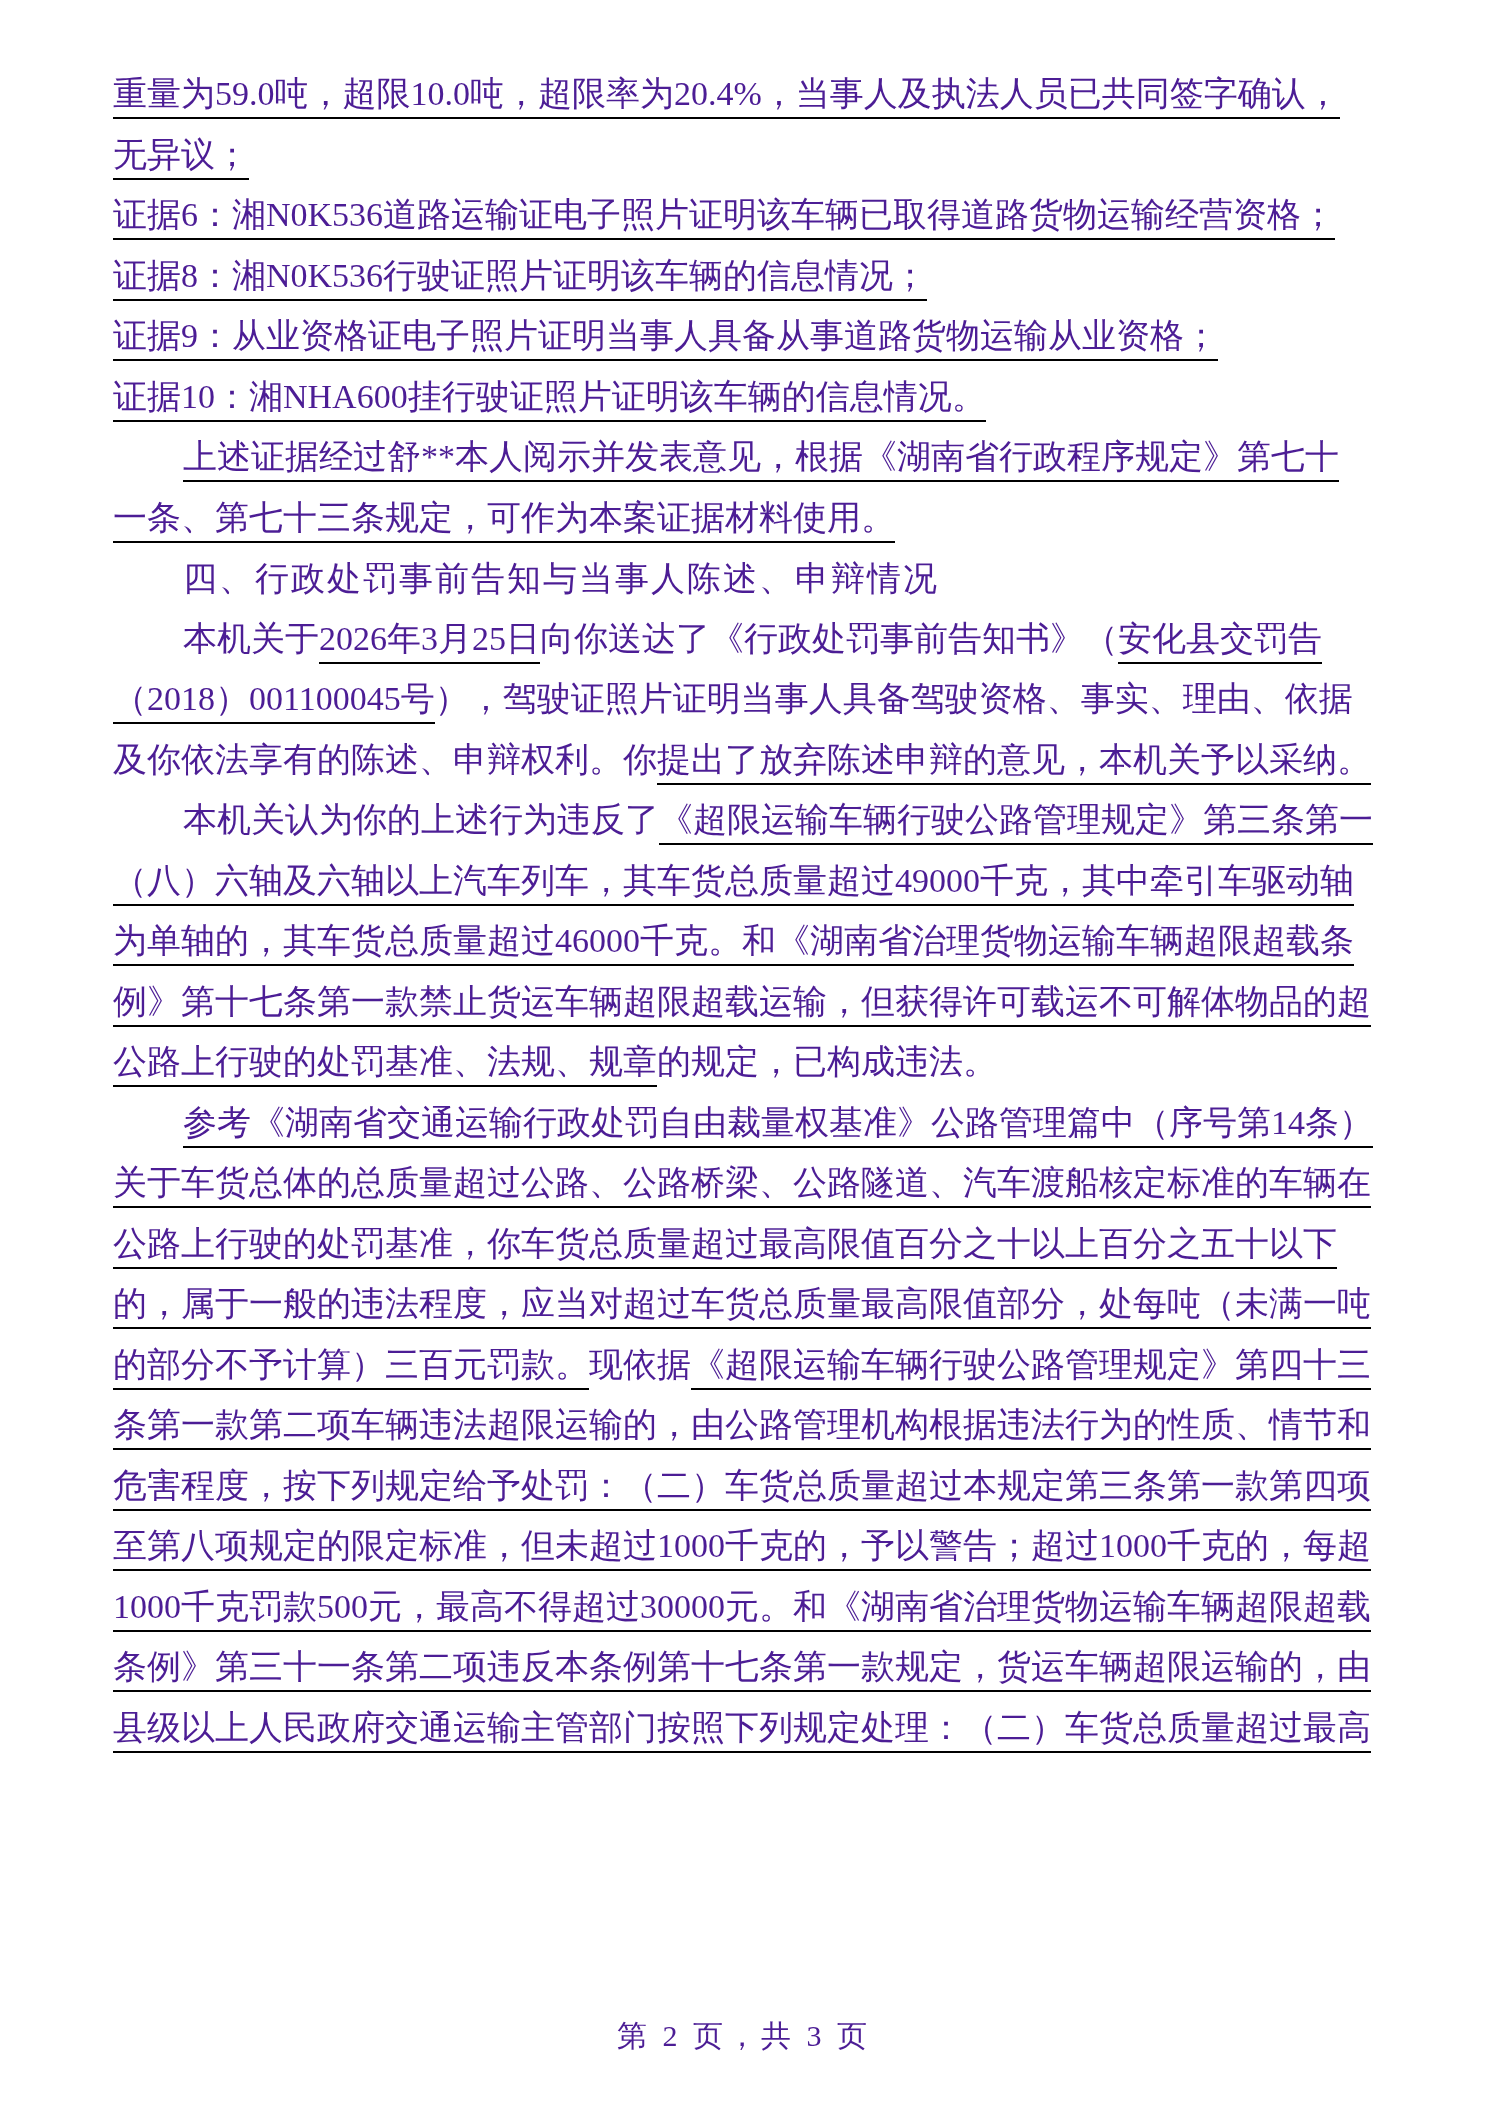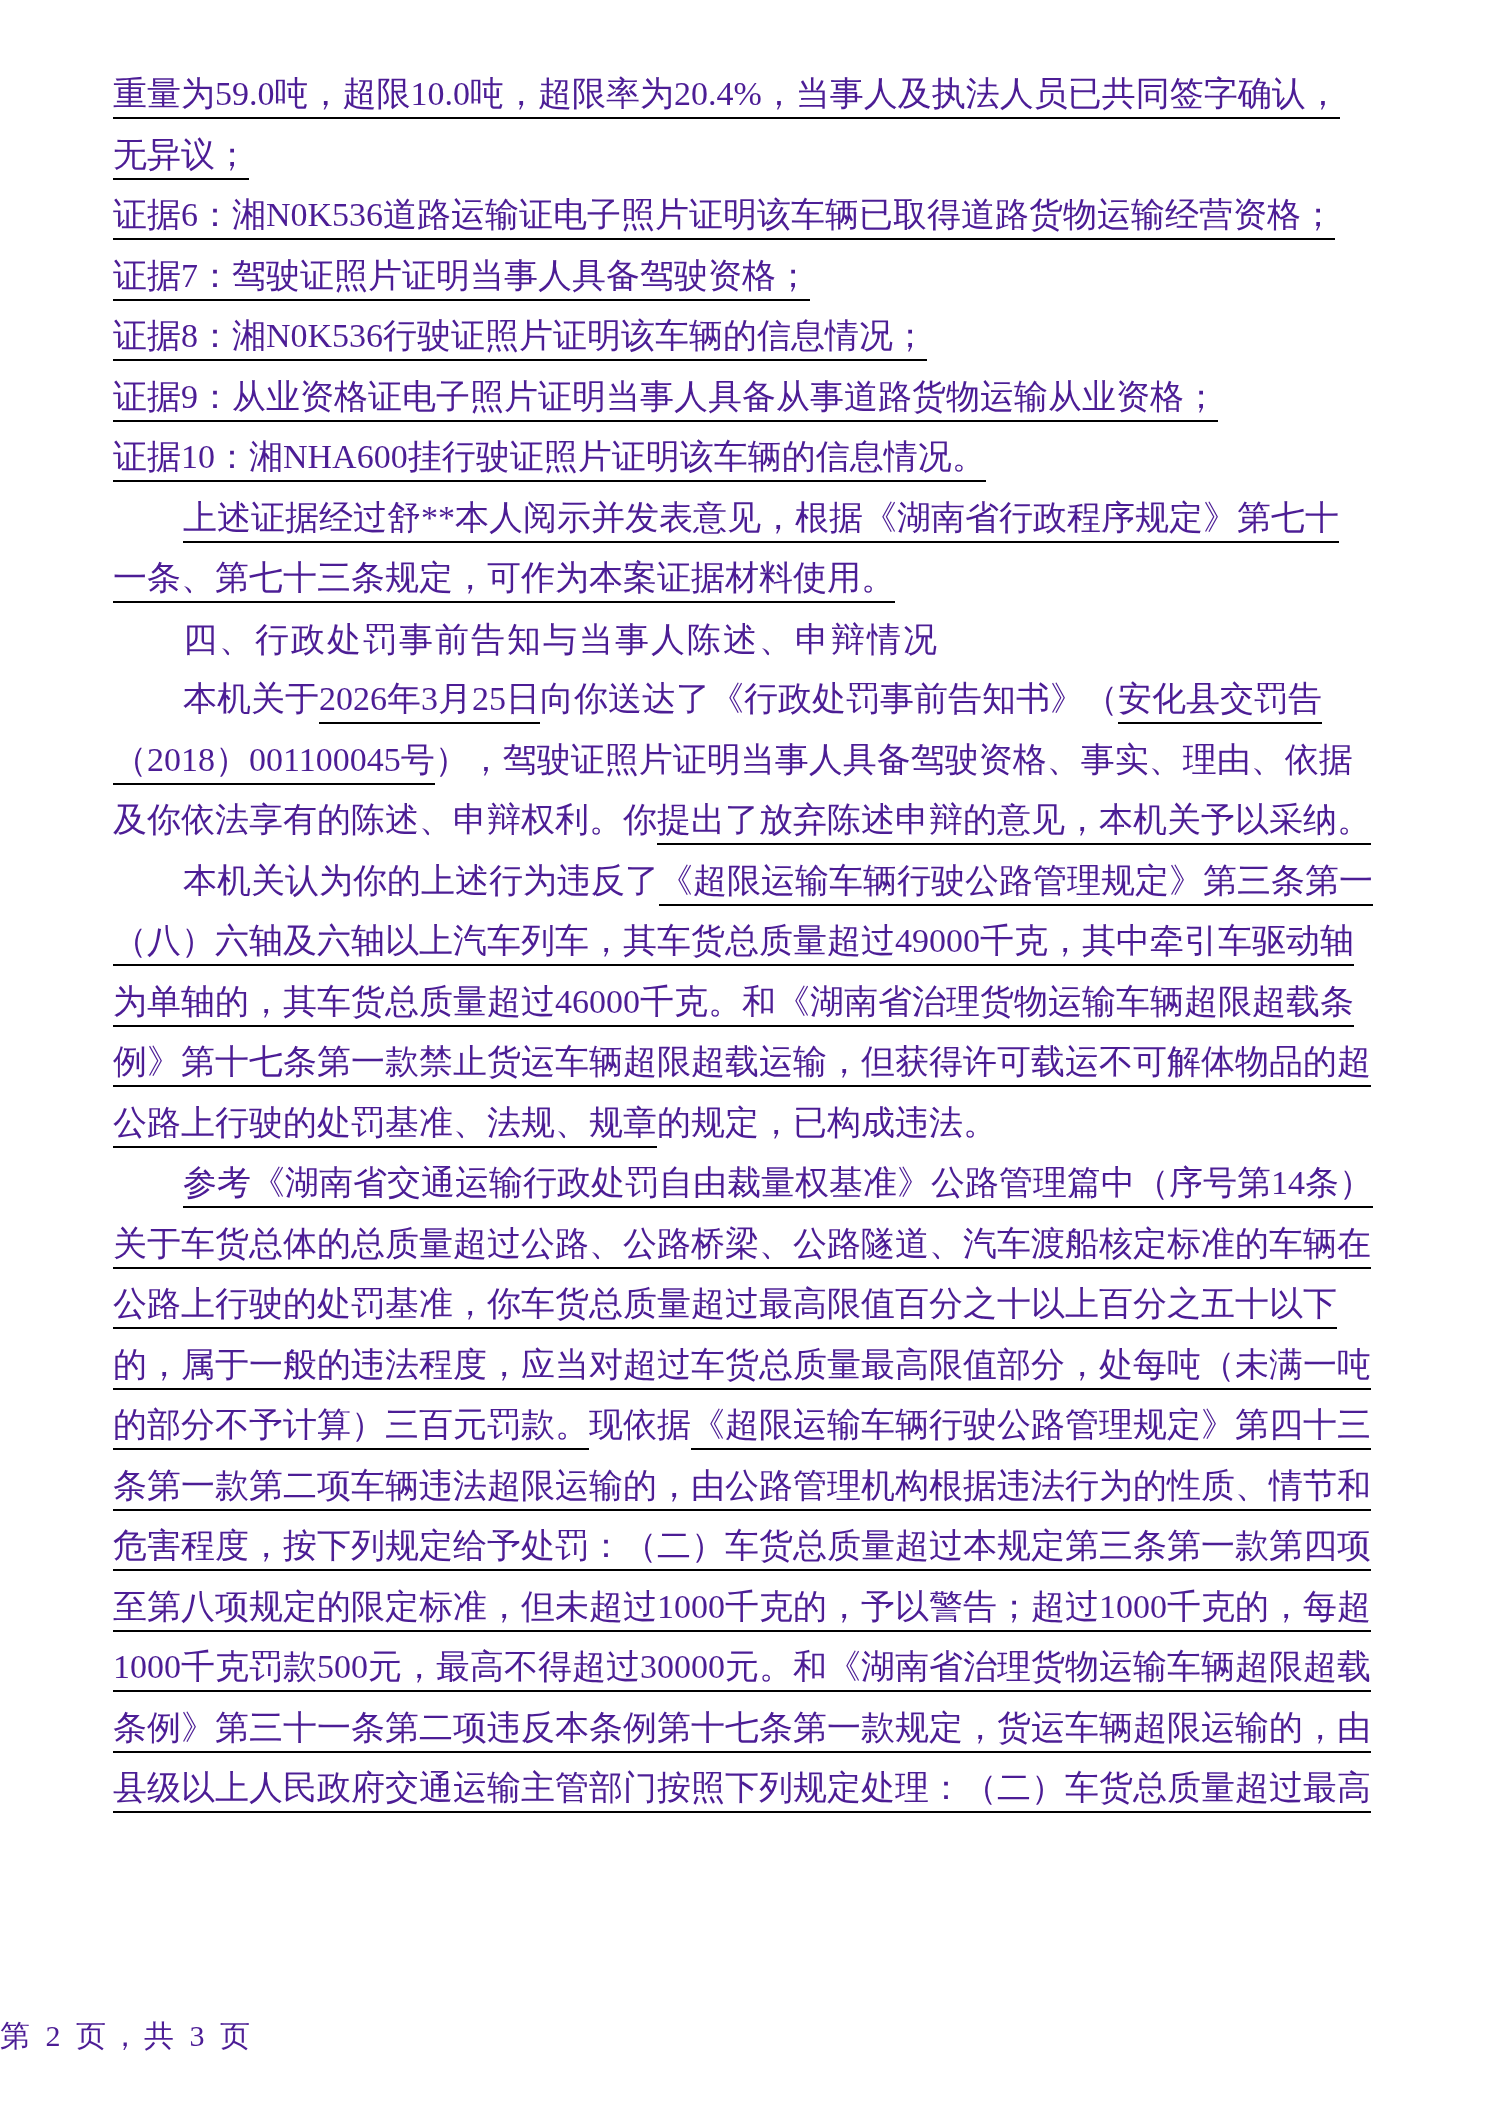--- a/index.html
+++ b/index.html
@@ -42,34 +42,34 @@
   }
   .seg.u {
     border-bottom: 2.5px solid #000000;
     padding-bottom: 5px;
   }
   .footer {
     position: absolute;
     left: 0;
     right: 0;
     top: 2016px;
+    text-align: center;
     font-size: 30px;
     letter-spacing: 4px;
     font-family: "Liberation Serif", "DejaVu Serif", serif;
   }
 </style>
 </head>
 <body>
 
 <div class="page">
   <div class="content">
       <div class="line"><span class="seg u">重量为59.0吨，超限10.0吨，超限率为20.4%，当事人及执法人员已共同签字确认，</span></div>
       <div class="line"><span class="seg u">无异议；</span></div>
       <div class="line"><span class="seg u">证据6：湘N0K536道路运输证电子照片证明该车辆已取得道路货物运输经营资格；</span></div>
-      <div class="line"><span class="seg u">证据7：驾驶证照片证明当事人具备驾驶资格；</span></div>
       <div class="line"><span class="seg u">证据8：湘N0K536行驶证照片证明该车辆的信息情况；</span></div>
       <div class="line"><span class="seg u">证据9：从业资格证电子照片证明当事人具备从事道路货物运输从业资格；</span></div>
       <div class="line"><span class="seg u">证据10：湘NHA600挂行驶证照片证明该车辆的信息情况。</span></div>
       <div class="line indent"><span class="seg u">上述证据经过舒**本人阅示并发表意见，根据《湖南省行政程序规定》第七十</span></div>
       <div class="line"><span class="seg u">一条、第七十三条规定，可作为本案证据材料使用。</span></div>
       <div class="line indent bold"><span class="seg">四、行政处罚事前告知与当事人陈述、申辩情况</span></div>
       <div class="line indent"><span class="seg">本机关于</span><span class="seg u">2026年3月25日</span><span class="seg">向你送达了《行政处罚事前告知书》（</span><span class="seg u">安化县交罚告</span></div>
       <div class="line"><span class="seg u">（2018）001100045号</span><span class="seg">），驾驶证照片证明当事人具备驾驶资格、事实、理由、依据</span></div>
       <div class="line"><span class="seg">及你依法享有的陈述、申辩权利。你</span><span class="seg u">提出了放弃陈述申辩的意见，本机关予以采纳。</span></div>
       <div class="line indent"><span class="seg">本机关认为你的上述行为违反了</span><span class="seg u">《超限运输车辆行驶公路管理规定》第三条第一</span></div>

